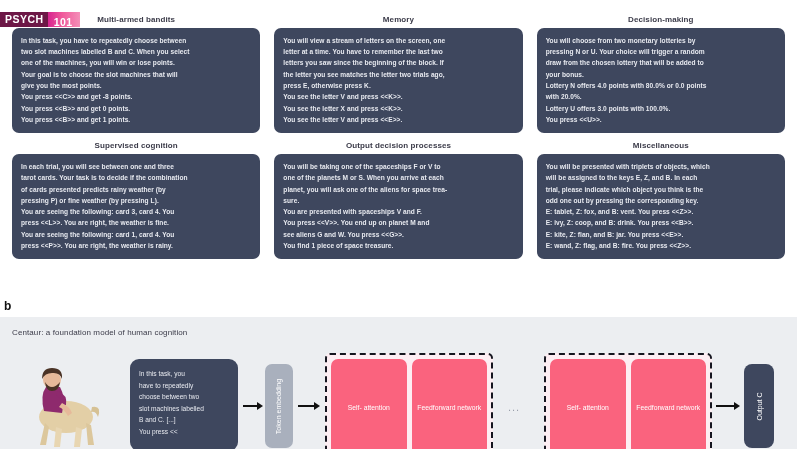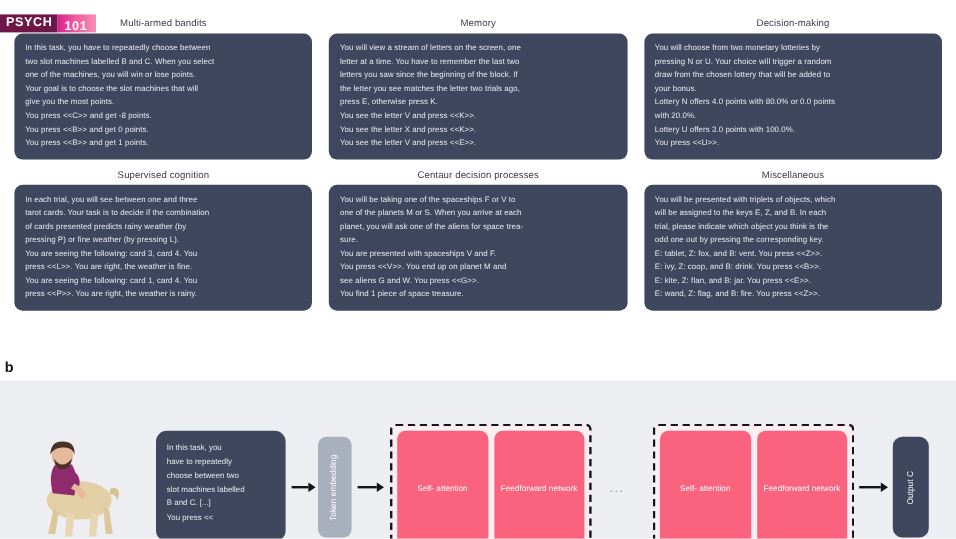--- a/index.html
+++ b/index.html
@@ -27,20 +27,21 @@
   .logo-right{
     background:linear-gradient(90deg,#d6248f 0%,#f05a9b 45%,#f48fb8 100%);
     color:#ffffff;padding:6px 7px 1px 6px;display:flex;align-items:center;
     font-size:10.5px;line-height:1;
   }
 
   
   .panel-a{
     position:absolute;left:0;top:0;width:797px;height:288px;
     background:#ffffff;
+    font-weight:bold;
   }
   .card-grid{
     position:absolute;left:12px;top:16px;
     width:773px;
     display:grid;
     grid-template-columns:repeat(3,1fr);
     grid-template-rows:repeat(2,1fr);
     column-gap:14px;row-gap:9px;
   }
   .card{display:flex;flex-direction:column;align-items:center;}
@@ -213,21 +214,21 @@
 of cards presented predicts rainy weather (by
 pressing P) or fine weather (by pressing L).
 You are seeing the following: card 3, card 4. You
 press &lt;&lt;L&gt;&gt;. You are right, the weather is fine.
 You are seeing the following: card 1, card 4. You
 press &lt;&lt;P&gt;&gt;. You are right, the weather is rainy.</div>
       </div>
     </div>
 
     <div class="card">
-      <div class="card-title">Centaur decision processes</div>
+      <div class="card-title">Output decision processes</div>
       <div class="card-body">
         <div class="card-line">You will be taking one of the spaceships F or V to
 one of the planets M or S. When you arrive at each
 planet, you will ask one of the aliens for space trea-
 sure.
 You are presented with spaceships V and F.
 You press &lt;&lt;V&gt;&gt;. You end up on planet M and
 see aliens G and W. You press &lt;&lt;G&gt;&gt;.
 You find 1 piece of space treasure.</div>
       </div>
@@ -246,20 +247,21 @@
 E: wand, Z: flag, and B: fire. You press &lt;&lt;Z&gt;&gt;.</div>
       </div>
     </div>
 
   </div>
 </div>
 
 <div class="label-b">b</div>
 
 <div class="panel-b">
+  <div class="panel-b-title">Centaur: a foundation model of human cognition</div>
 
   <div class="flow">
 
     <svg class="centaur" viewBox="0 0 92 92">
 
       <ellipse cx="48" cy="58" rx="27" ry="16" fill="#e3cfa6"></ellipse>
 
       <path d="M27 64 L22 86 L28 86 L31 68 Z" fill="#dcc79c"></path>
       <path d="M38 68 L36 88 L42 88 L44 70 Z" fill="#e8d6b2"></path>
 

